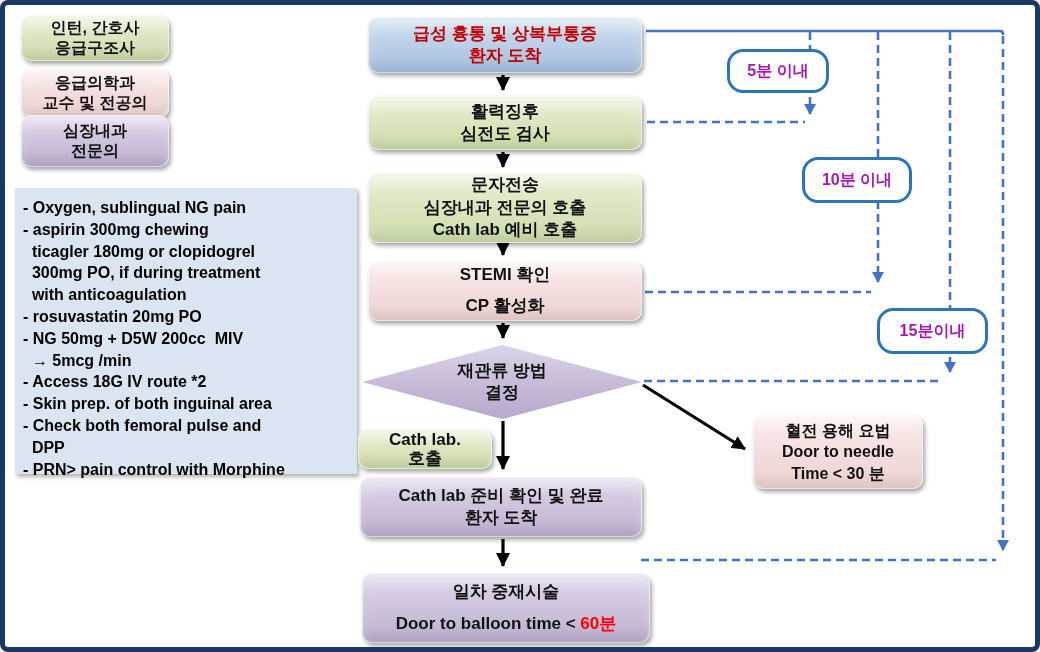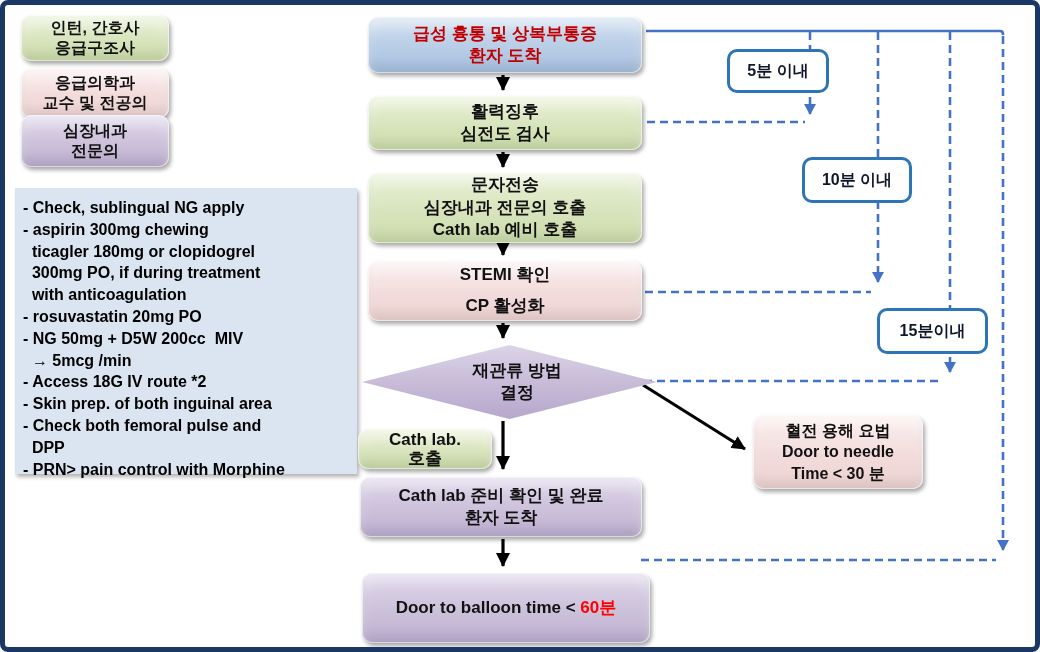--- a/index.html
+++ b/index.html
@@ -27,28 +27,28 @@
     background:#dbe5f1;color:#000;font-weight:bold;font-size:16px;line-height:21.8px;
     padding:9px 6px 6px 8px;text-align:left;box-shadow:2px 3px 4px rgba(0,0,0,.3);
   }
   .medbox .line{white-space:pre;}
   #node-arrival   {left:363px;top:12px; width:274px;height:56px;color:#c00000;}
   #node-vitals    {left:363px;top:91px; width:274px;height:54px;}
   #node-notify    {left:363px;top:168px;width:274px;height:70px;}
   #node-stemi     {left:363px;top:256px;width:274px;height:60px;line-height:1.8;}
   #node-decision  {left:357px;top:340px;width:280px;height:74px;border-radius:0;box-shadow:none;
                    clip-path:polygon(50% 0,100% 50%,50% 100%,0 50%);
-                   background:linear-gradient(180deg,#dcd4e8 0%,#c8bcd8 50%,#b7a7cc 100%);padding-left:15px;}
+                   background:linear-gradient(180deg,#dcd4e8 0%,#c8bcd8 50%,#b7a7cc 100%);}
   #node-cath-call {left:353px;top:424px;width:134px;height:40px;line-height:1.12;}
   #node-cath-ready{left:355px;top:472px;width:282px;height:60px;}
   #node-pci       {left:357px;top:568px;width:282px;height:70px;line-height:1.9;padding:0 3px;}
   #node-thrombolysis{left:748px;top:410px;width:170px;height:74px;font-size:16px;line-height:1.35;align-items:center;}
   .timelabel{
-    position:absolute;z-index:5;background:#ffffff;border:3px solid #2e75b6;border-radius:10px;
-    color:#0f172a;font-weight:bold;font-size:16px;display:flex;align-items:center;justify-content:center;
+    position:absolute;z-index:5;background:#ffffff;border:3px solid #2e75b6;border-radius:16px;
+    color:#a21caf;font-weight:bold;font-size:16px;display:flex;align-items:center;justify-content:center;
   }
   #tl-5 {left:722px;top:44px; width:96px; height:38px;}
   #tl-10{left:797px;top:152px;width:104px;height:40px;}
   #tl-15{left:872px;top:303px;width:105px;height:40px;}
   #tl-45{left:924px;top:403px;width:104px;height:40px;}
 </style>
 </head>
 <body>
 
 <div class="frame">
@@ -96,21 +96,21 @@
   <div class="node legend-box fill-pink" id="legend-1">
       <div class="line">응급의학과</div>
       <div class="line">교수 및 전공의</div>
     </div>
   <div class="node legend-box fill-purple" id="legend-2">
       <div class="line">심장내과</div>
       <div class="line">전문의</div>
     </div>
 
   <div class="medbox">
-      <div class="line">- Check, sublingual NG apply</div>
+      <div class="line">- Oxygen, sublingual NG pain</div>
       <div class="line">- aspirin 300mg chewing</div>
       <div class="line">  ticagler 180mg or clopidogrel</div>
       <div class="line">  300mg PO, if during treatment</div>
       <div class="line">  with anticoagulation</div>
       <div class="line">- rosuvastatin 20mg PO</div>
       <div class="line">- NG 50mg + D5W 200cc  MIV</div>
       <div class="line">  → 5mcg /min</div>
       <div class="line">- Access 18G IV route *2</div>
       <div class="line">- Skin prep. of both inguinal area</div>
       <div class="line">- Check both femoral pulse and</div>
@@ -141,20 +141,21 @@
     </div>
   <div class="node fill-green" id="node-cath-call">
       <div class="line">Cath lab.</div>
       <div class="line">호출</div>
     </div>
   <div class="node fill-purple" id="node-cath-ready">
       <div class="line">Cath lab 준비 확인 및 완료</div>
       <div class="line">환자 도착</div>
     </div>
   <div class="node fill-purple" id="node-pci">
+      <div class="line">일차 중재시술</div>
       <div class="line"><span>Door to balloon time &lt; </span><span style="color: rgb(255, 0, 0);">60분</span></div>
     </div>
   <div class="node fill-pink" id="node-thrombolysis">
       <div class="line">혈전 용해 요법</div>
       <div class="line">Door to needle</div>
       <div class="line">Time &lt; 30 분</div>
     </div>
 
   <div class="timelabel" id="tl-5">5분 이내</div>
   <div class="timelabel" id="tl-10">10분 이내</div>

